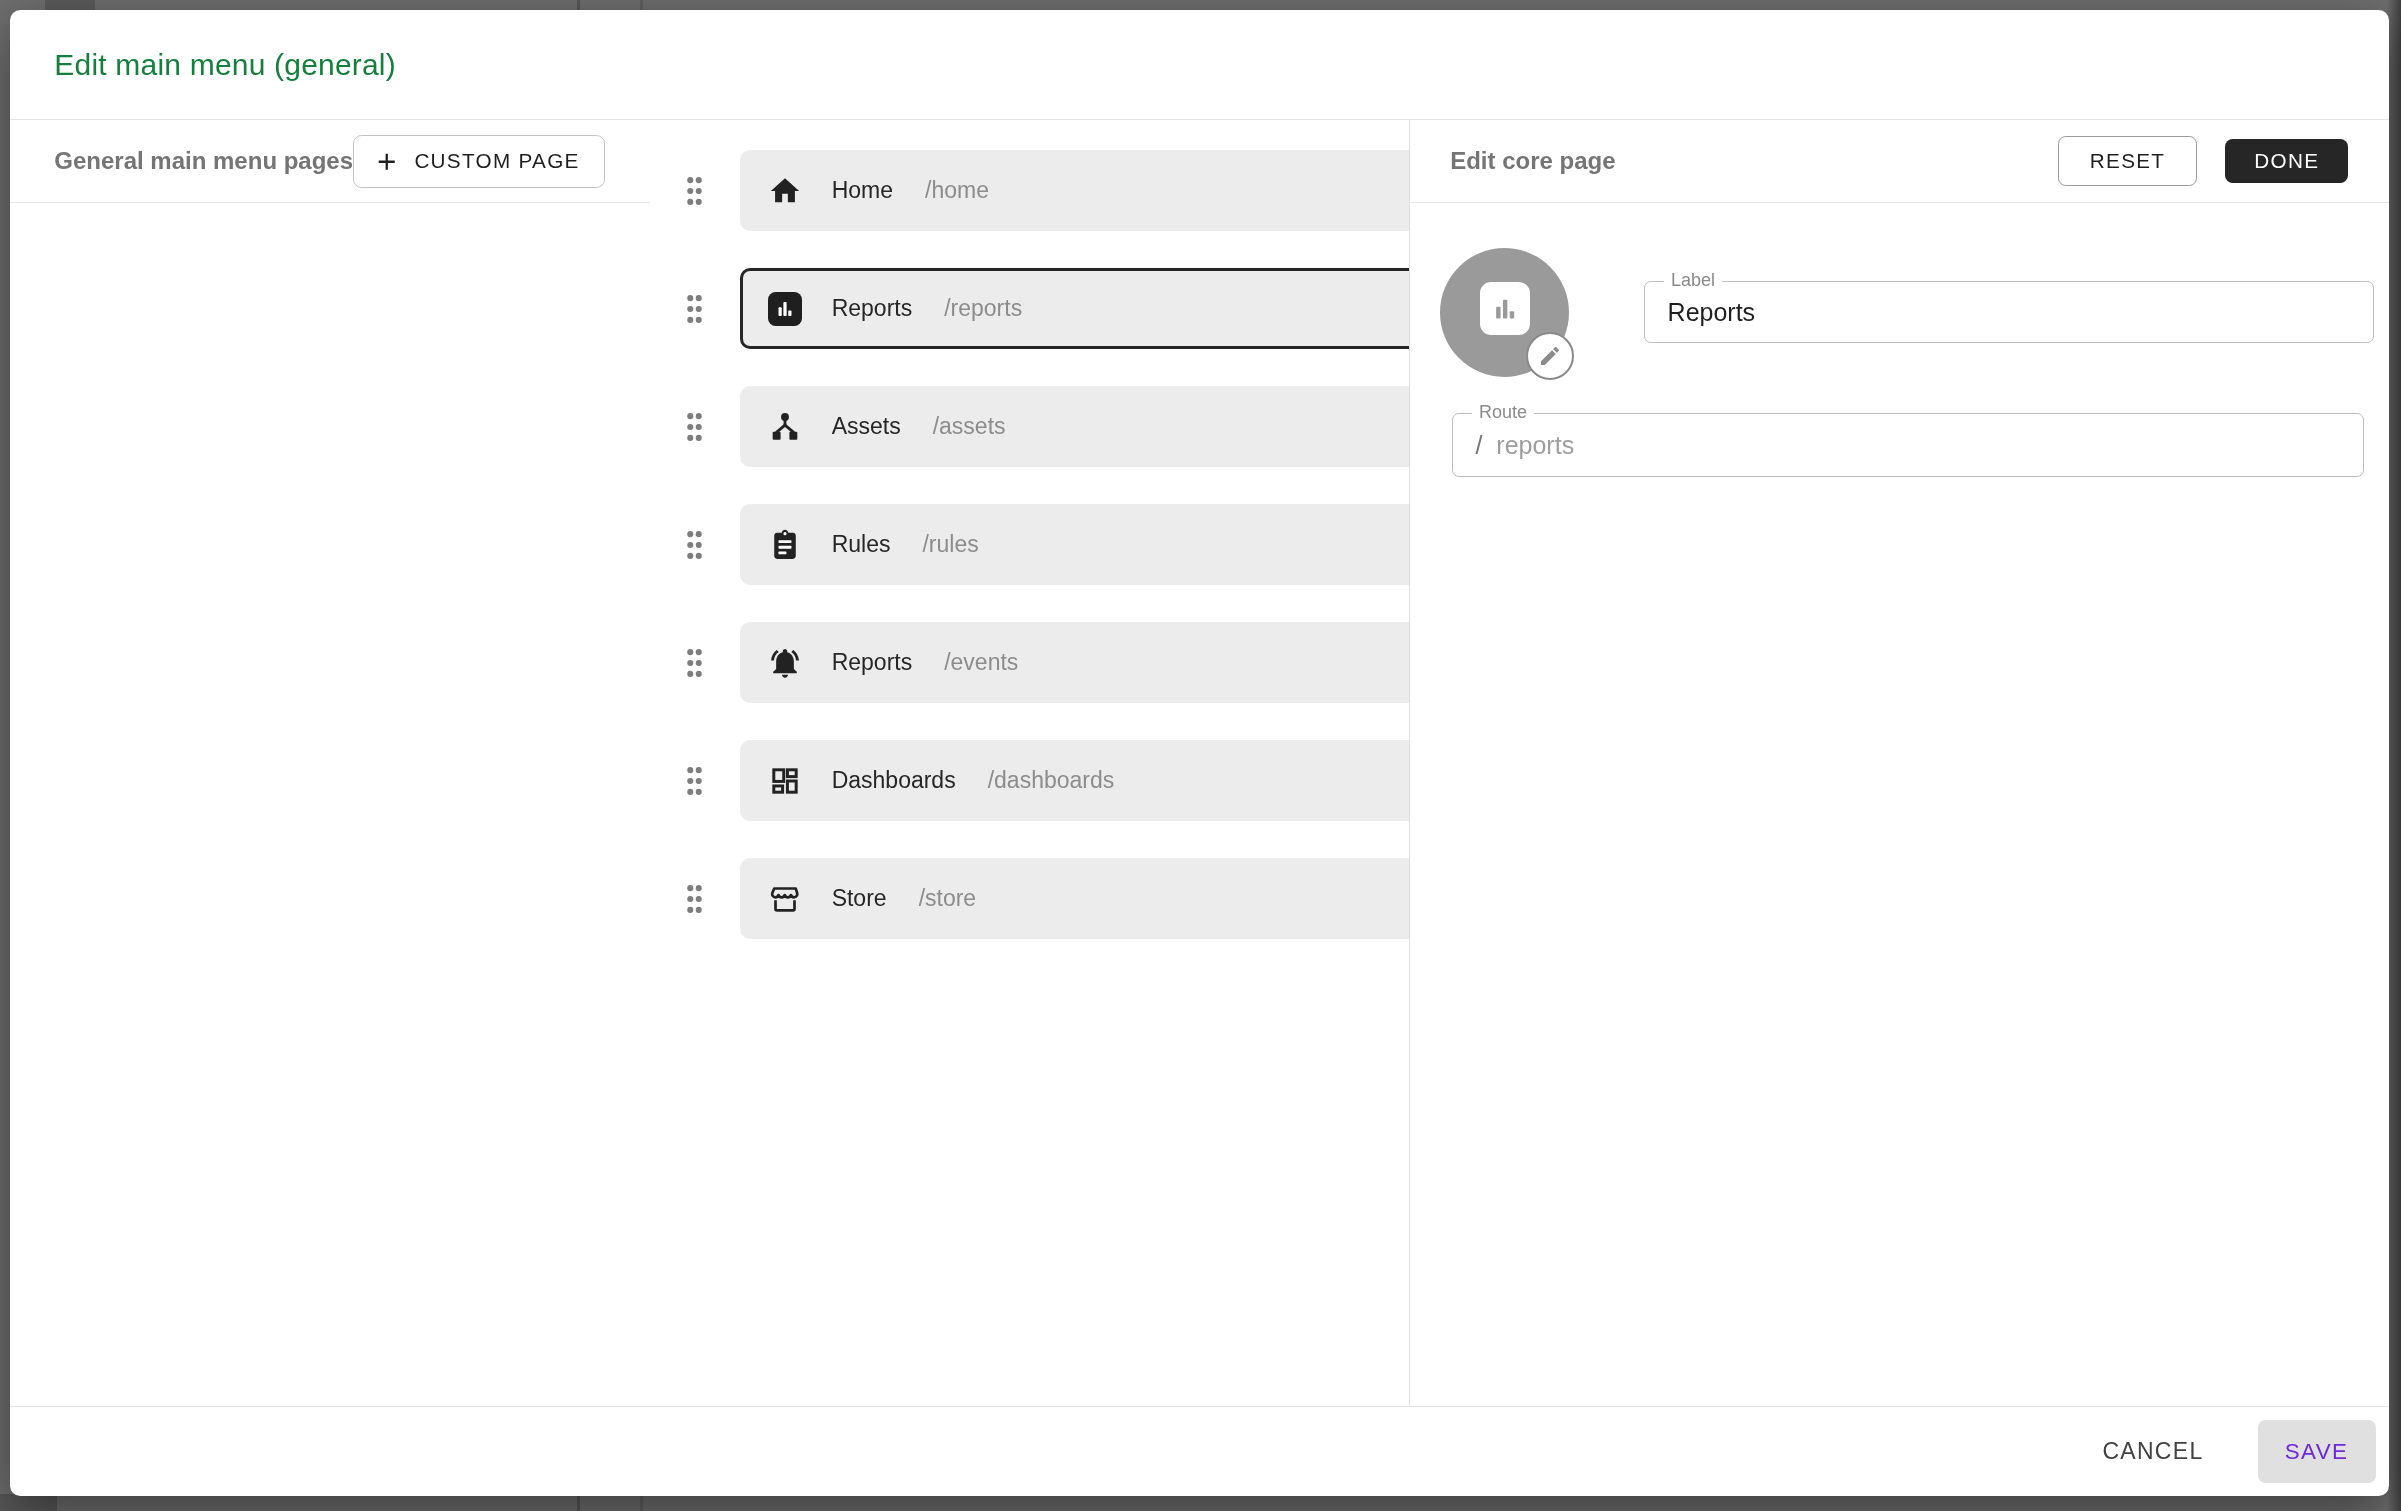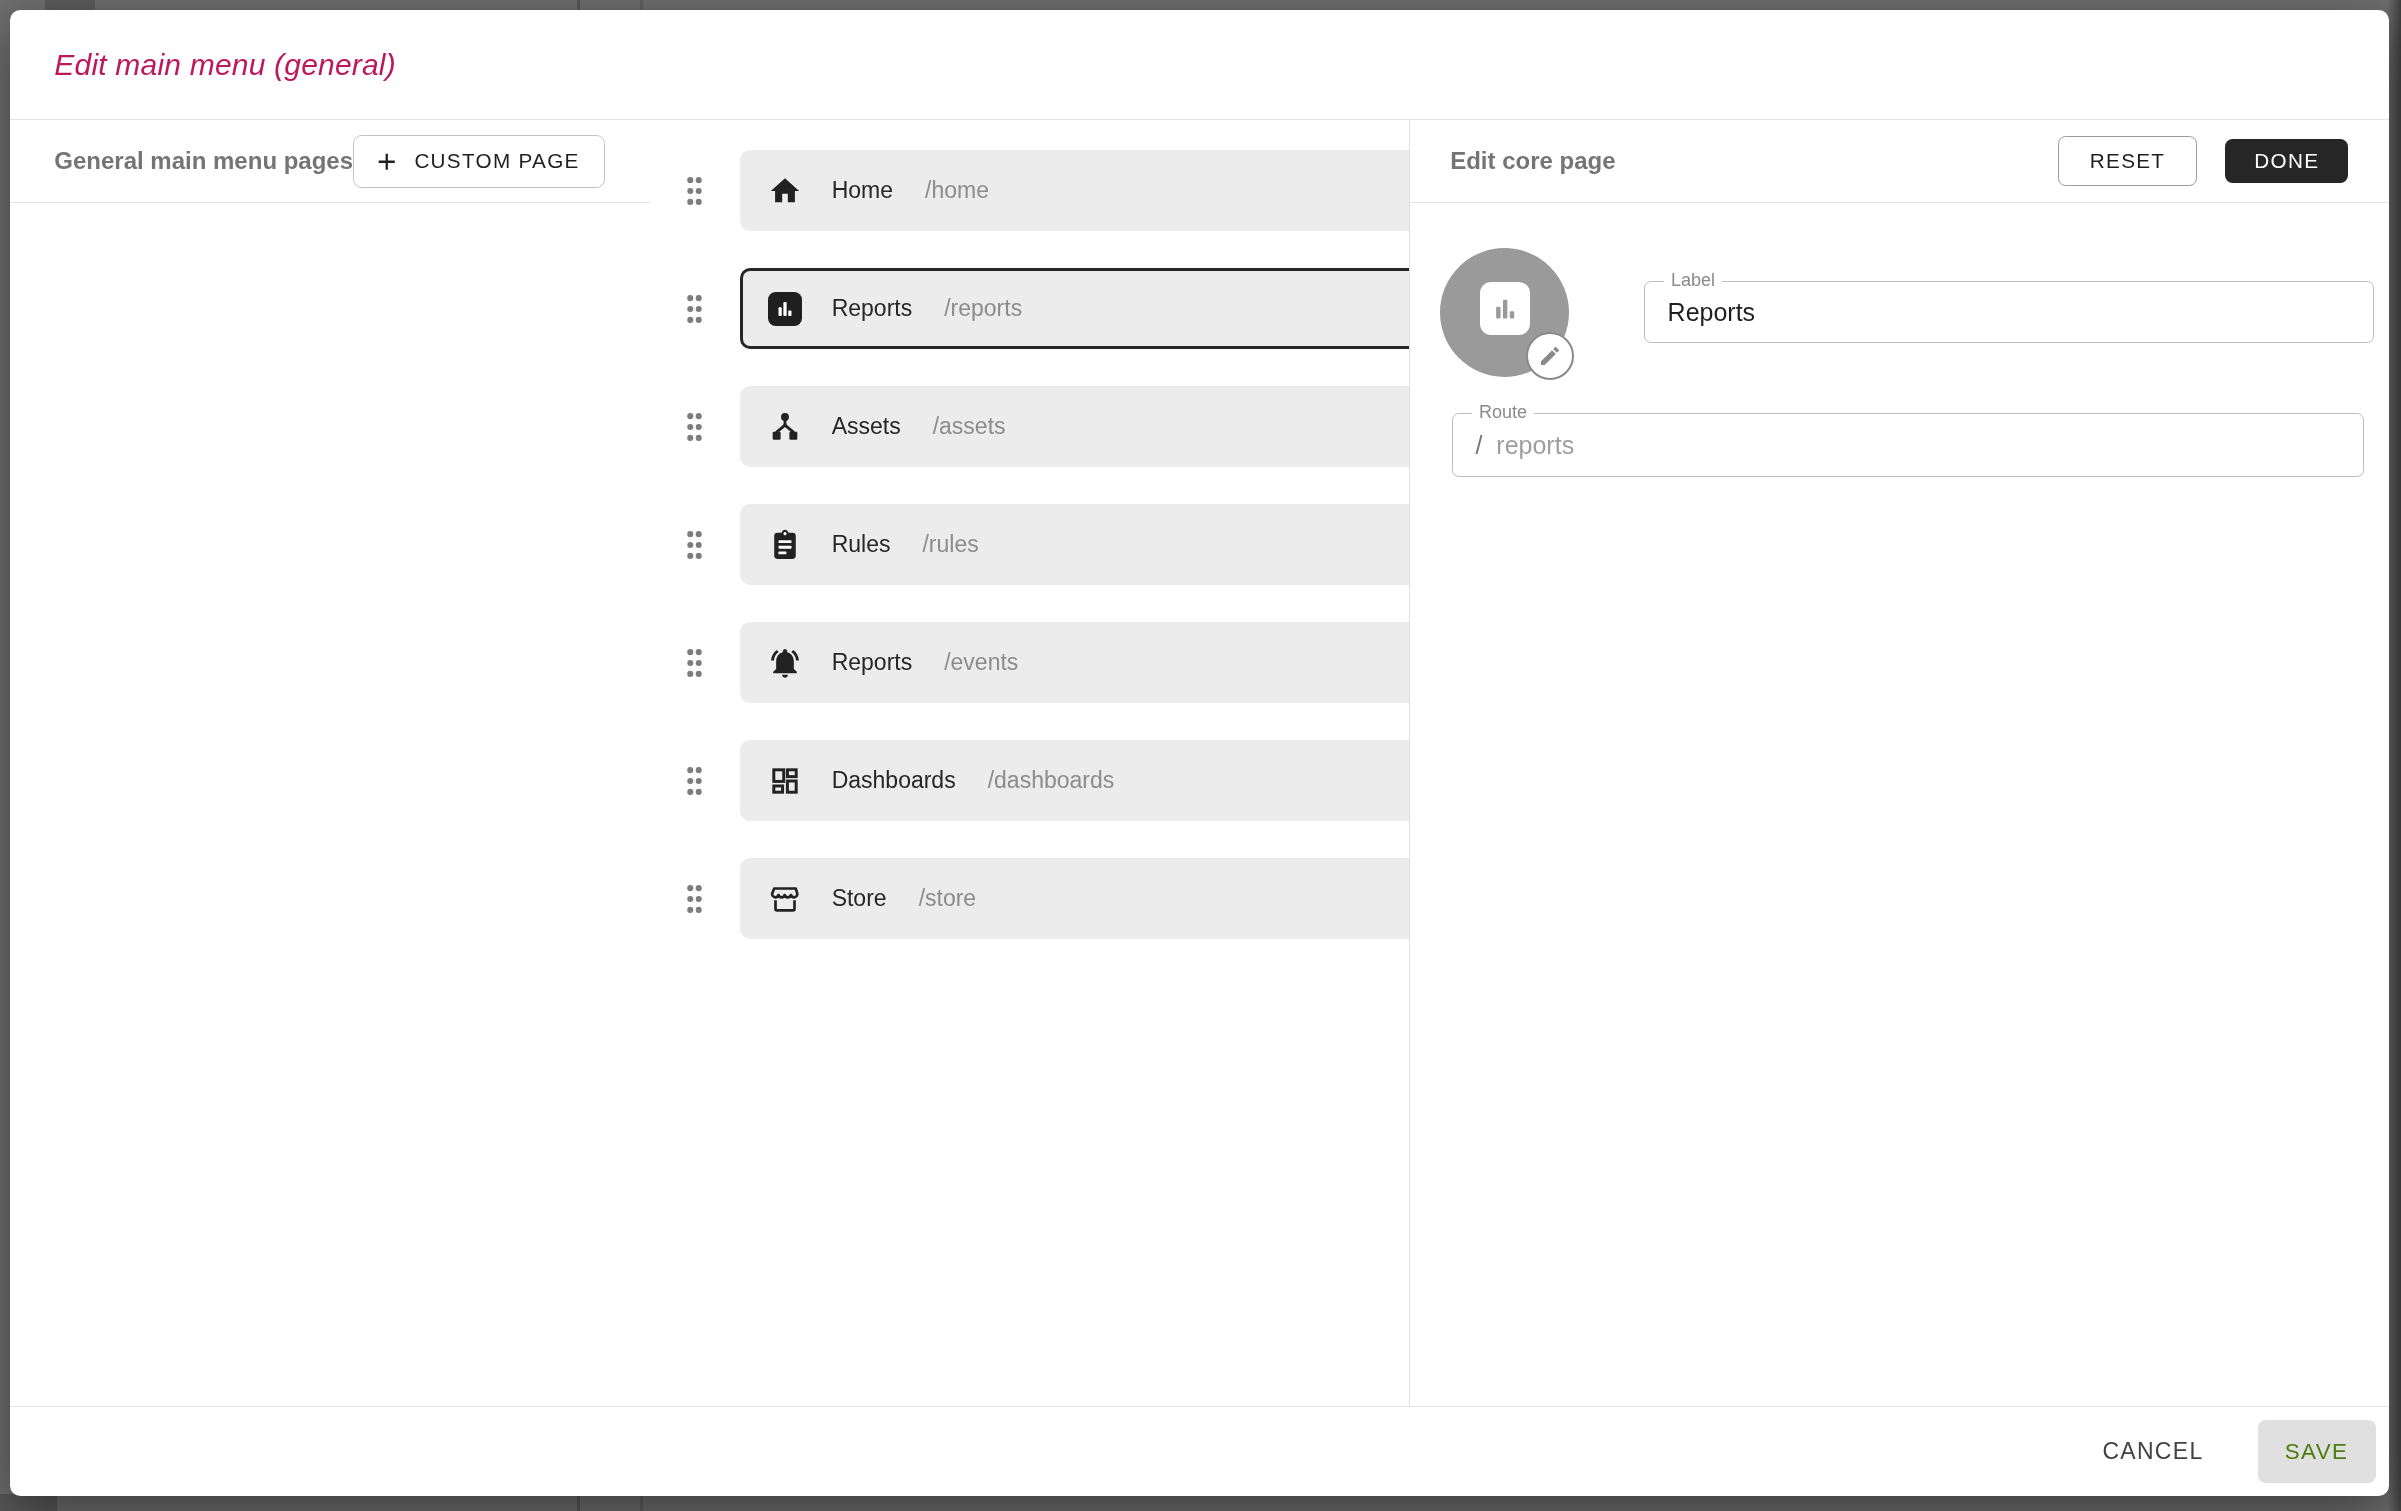--- a/index.html
+++ b/index.html
@@ -15,21 +15,21 @@
   .bd-right-edge { position:absolute; right:0; top:0; width:13.8px; height:100%;
     background:linear-gradient(to right,#6f6f6f,#3f3f3f); }
 
   
   .modal { position:absolute; left:10.3px; top:10.3px; width:2379px; height:1486px;
     background:#ffffff; border-radius:10.3px; box-shadow:0 15.5px 52px rgba(0,0,0,.45);
     display:flex; flex-direction:column; overflow:hidden; }
 
   .dialog-titlebar { height:110px; flex:0 0 auto; display:flex; align-items:center;
     padding-left:44px; border-bottom:0.9px solid #e4e4e4; }
-  .dialog-title { font-size:30px; color:#be185d; letter-spacing:0.2px;font-style:italic; }
+  .dialog-title { font-size:30px; color:#15803d; letter-spacing:0.2px; }
 
   .dialog-body { flex:1 1 auto; display:flex; min-height:0; }
   .left-panel { width:1399px; flex:0 0 auto; display:flex; flex-direction:row; }
   .v-divider { width:0.9px; background:#e0e0e0; flex:0 0 auto; }
   .right-panel { flex:1 1 auto; display:flex; flex-direction:column; }
 
   .panel-header { height:83px; flex:0 0 auto; display:flex; align-items:center;
     border-bottom:0.9px solid #e4e4e4; }
   .panel-header-title { font-size:24px; font-weight:bold; color:#757575; }
   .left-panel .panel-header { padding:0 45px 0 44px; }
@@ -87,21 +87,21 @@
   .field-route-box { left:42px; top:210px; width:912px; height:64px; }
   .field-value { color:#1f1f1f; }
   .route-prefix { color:#757575; margin-right:13.8px; }
   .route-value { color:#9e9e9e; }
 
   
   .dialog-footer { height:90px; flex:0 0 auto; border-top:0.9px solid #e4e4e4;
     display:flex; align-items:center; justify-content:flex-end; padding-right:13.8px; }
   .btn-text { height:63px; padding:0 26px; font-size:23px; letter-spacing:1.3px; color:#424242; }
   .btn-save { height:63px; min-width:118px; font-size:22.4px; letter-spacing:1.3px;
-    background:#e0e0e0; color:#4d7c0f; margin-left:5.2px; cursor:default; }
+    background:#e0e0e0; color:#6d28d9; margin-left:5.2px; cursor:default; }
 </style>
 </head>
 <body>
 
 <div class="backdrop">
   <div class="bd-block-left-top"></div>
   <div class="bd-line-1"></div>
   <div class="bd-line-2"></div>
   <div class="bd-block-left-bottom"></div>
   <div class="bd-right-edge"></div>

